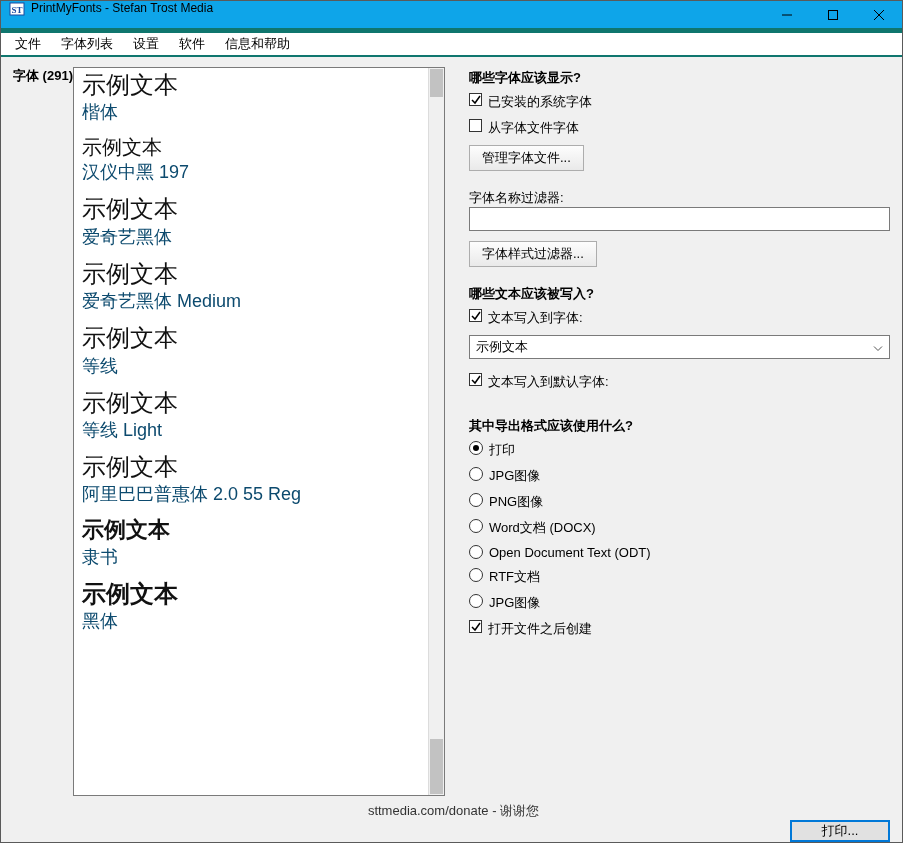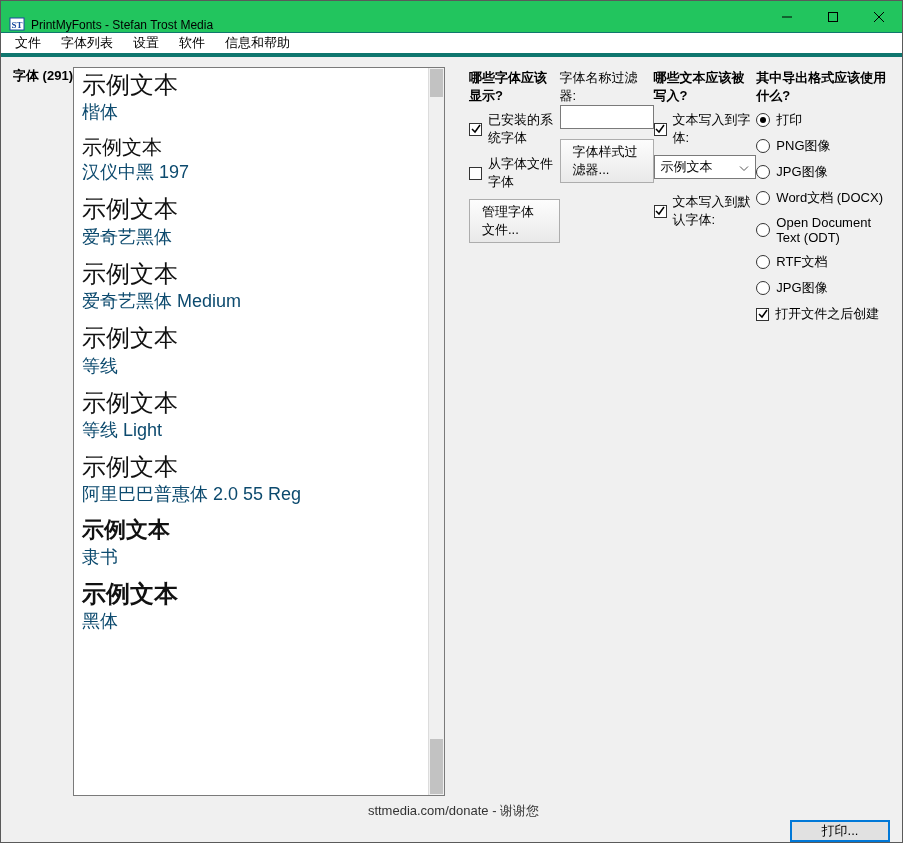--- a/index.html
+++ b/index.html
@@ -11,62 +11,62 @@
     color: #000;
     width: 903px;
     height: 843px;
     overflow: hidden;
     border: 1px solid #5a5a5a;
     display: flex;
     flex-direction: column;
   }
   .titlebar {
     height: 32px;
-    background: #22c55e;
+    background: #0ea5e9;
     display: flex;
-    align-items: flex-end;
+    align-items: flex-start;
     padding-left: 8px;
-    border-bottom: 1px solid #0f766e;
+    border-bottom: 5px solid #0f766e;
   }
   .titlebar .icon {
     width: 16px; height: 16px;
     margin-right: 6px;
     display:flex;align-items:center;justify-content:center;
   }
   .titlebar .title { font-size: 12px; color:#000; }
   .win-controls { margin-left: auto; display:flex; height:100%; }
   .win-btn { width:46px; display:flex;align-items:center;justify-content:center; color:#222; }
   .win-btn svg { width:10px;height:10px; }
   .menubar {
     height: 24px;
     display:flex;
     align-items:center;
     padding: 0 6px;
     gap: 4px;
     font-size: 13px;
     color:#000;
-    border-bottom: 4px solid #0f766e;
+    border-bottom: 2px solid #0f766e;
   }
   .menubar span { padding: 2px 8px; }
   .client {
     flex:1;
     background: #f0f0f0;
     display:flex;
     flex-direction:column;
     padding: 10px 12px 0 12px;
     overflow:hidden;
   }
   .columns {
     flex:1;
     display:flex;
     gap: 24px;
     overflow:hidden;
   }
   .left-col { width: 432px; display:flex;flex-direction:row; }
-  .right-col { flex:1; display:flex;flex-direction:row; font-size:13px; padding-top:2px;}
+  .right-col { flex:1; display:flex;flex-direction:column; font-size:13px; padding-top:2px;}
   .panel-label { font-size:13px; font-weight:bold; margin-bottom:6px; }
   .font-list-wrap {
     flex:1;
     background:#fff;
     border:1px solid #7a7a7a;
     position:relative;
     overflow:hidden;
   }
   .font-list {
     position:absolute; inset:0 16px 0 0;
@@ -83,21 +83,21 @@
     background:#c2c2c2;
   }
   .scrollbar .thumb2 {
     position:absolute; left:1px; right:1px; bottom:1px; height:55px;
     background:#c2c2c2;
   }
   .font-item { margin-bottom: 12px; }
   .font-item .sample { font-size: 24px; color:#111; line-height:1.1; }
   .font-item .name { font-size: 18px; color:#0c4a6e; margin-top:2px; }
   .section-title { font-weight:bold; font-size:13px; margin-top:0; margin-bottom:6px; }
-  .chk-row, .rad-row { display:flex; align-items:center; gap:6px; margin-bottom:8px; font-size:13px;}
+  .chk-row, .rad-row { display:flex; align-items:flex-start; gap:6px; margin-bottom:8px; font-size:13px;}
   .chk, .rad {
     width:13px;height:13px;border:1px solid #333;background:#fff;display:flex;align-items:center;justify-content:center;flex-shrink:0;
   }
   .rad { border-radius:50%; width:14px;height:14px;}
   .rad.checked::after { content:""; width:6px;height:6px;border-radius:50%;background:#000;}
   .chk.checked svg { width:10px;height:10px; display:block;}
   .chk svg { display:none; }
   .btn {
     background: linear-gradient(#fdfdfd,#e9e9e9);
     border:1px solid #adadad;
@@ -282,25 +282,25 @@
       </div>
 
       <div class="right-group" style="margin-bottom:0;">
         <div class="section-title">其中导出格式应该使用什么?</div>
         <div class="rad-row">
             <span class="rad checked"></span>
             <span>打印</span>
           </div>
         <div class="rad-row">
             <span class="rad"></span>
+            <span>JPG图像</span>
+          </div>
+        <div class="rad-row">
+            <span class="rad"></span>
             <span>PNG图像</span>
-          </div>
-        <div class="rad-row">
-            <span class="rad"></span>
-            <span>JPG图像</span>
           </div>
         <div class="rad-row">
             <span class="rad"></span>
             <span>Word文档 (DOCX)</span>
           </div>
         <div class="rad-row">
             <span class="rad"></span>
             <span>Open Document Text (ODT)</span>
           </div>
         <div class="rad-row">

